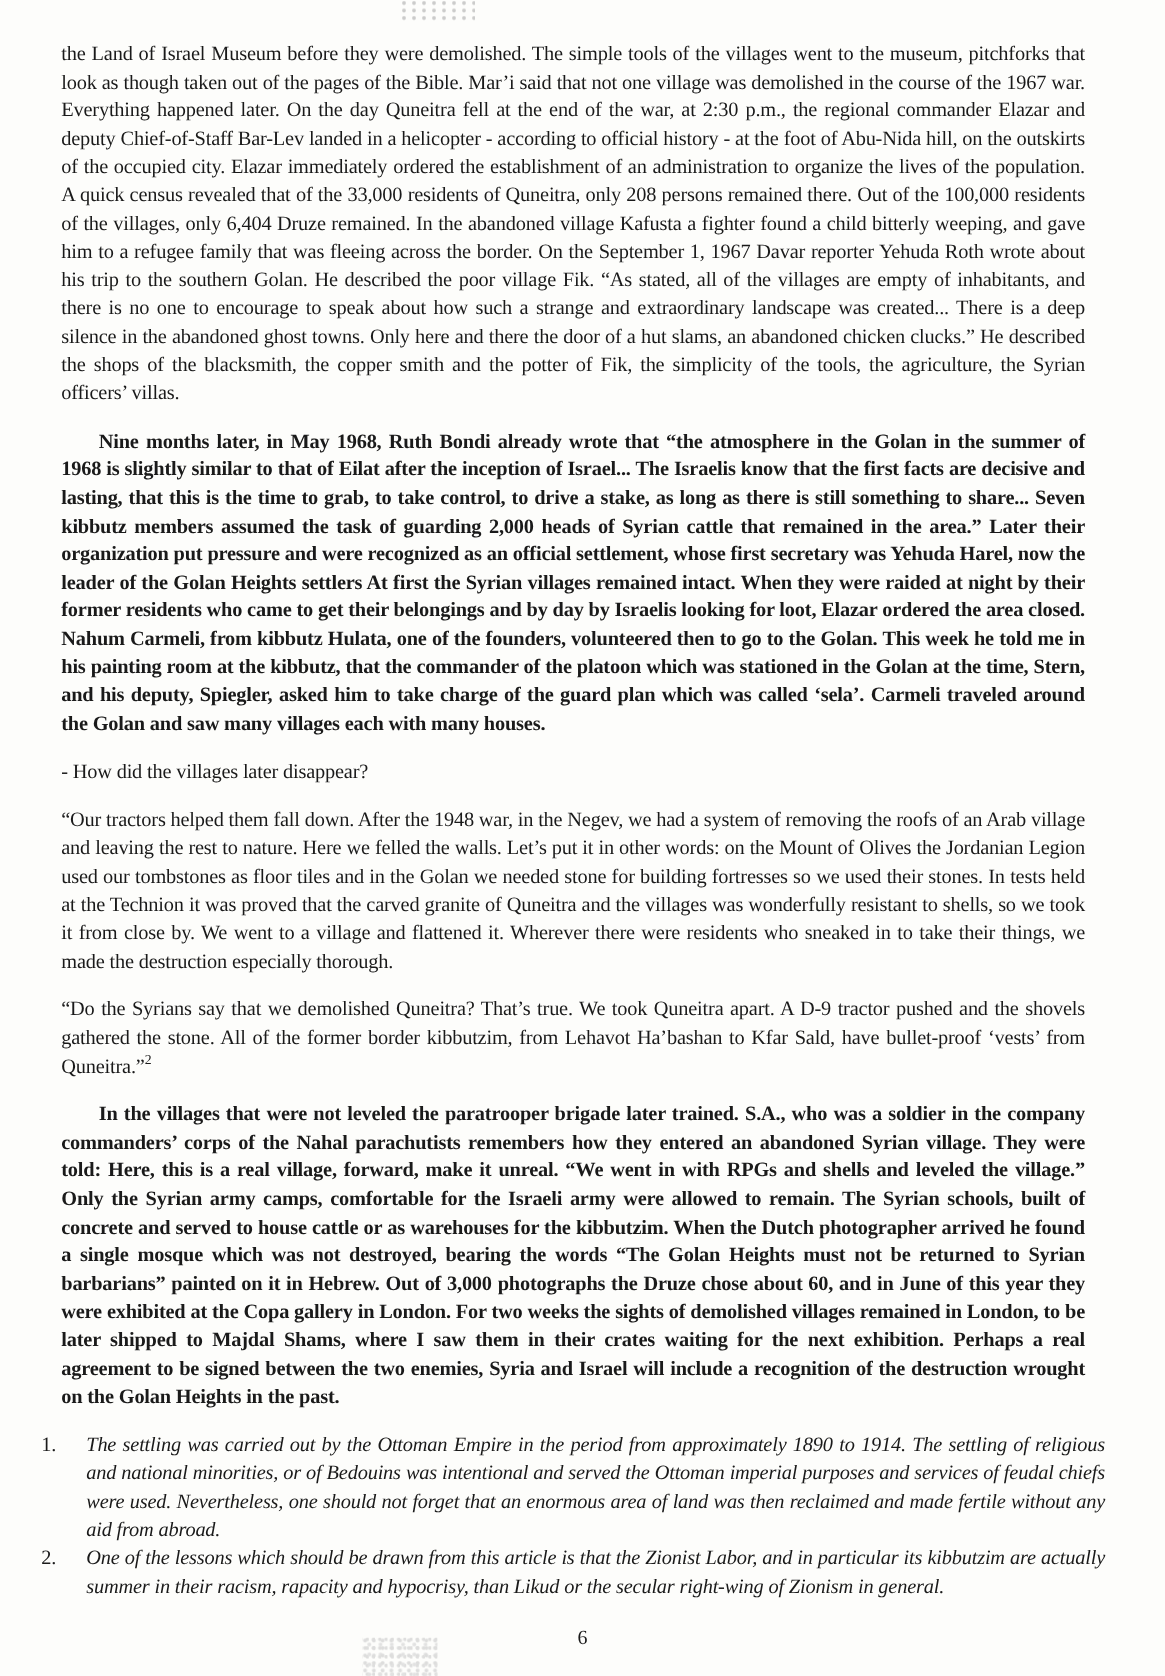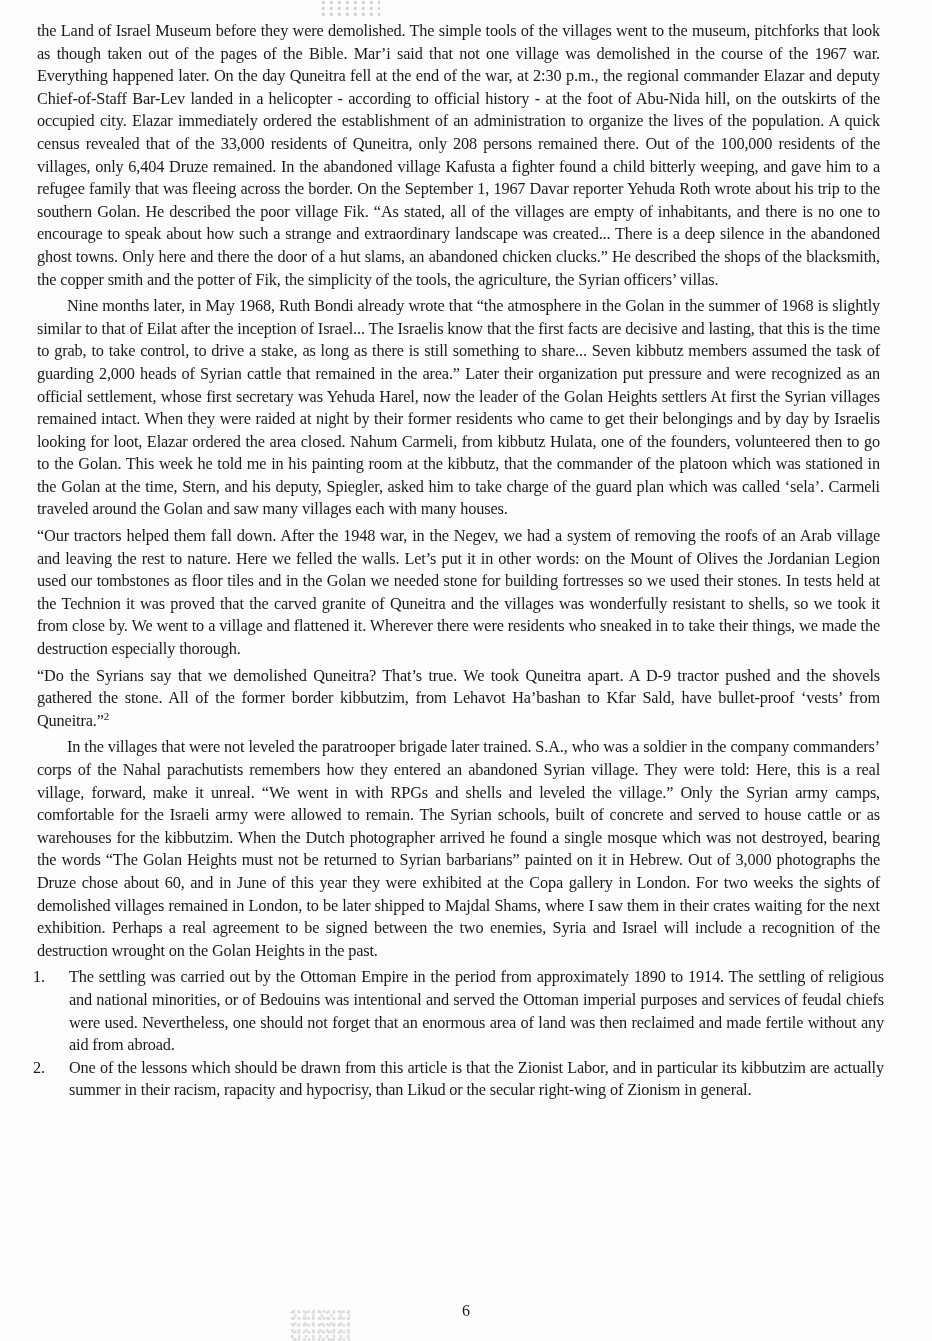--- a/index.html
+++ b/index.html
@@ -27,24 +27,25 @@
       position: absolute;
       left: 33px;
       top: 16px;
       width: 851px;
       font-size: 16.3px;
       line-height: 22.6px;
       text-align: justify;
       letter-spacing: -0.15px;
     }
     .content p {
-      margin: 4px;
+      margin: 16px;
     }
     .indent {
       text-indent: 30px;
+      font-weight: bold;
     }
     sup {
       font-size: 11px;
       line-height: 0;
       vertical-align: super;
     }
     .notes-heading {
       margin-top: 33px !important;
       font-weight: bold;
       font-style: italic;
@@ -53,20 +54,21 @@
       display: flex;
       align-items: flex-start;
     }
     .note-num {
       width: 36px;
       flex: none;
     }
     .note-text {
       flex: 1;
       text-align: justify;
+      font-style: italic;
     }
     .page-number {
       position: absolute;
       left: 0;
       width: 932px;
       top: 1302px;
       text-align: center;
       font-size: 16px;
     }
     .speckle {
@@ -94,20 +96,21 @@
   </style>
 </head>
 <body>
 
 <div class="page">
   <div class="speckle-top"></div>
 
   <div class="content">
     <p>the Land of Israel Museum before they were demolished. The simple tools of the villages went to the museum, pitchforks that look as though taken out of the pages of the Bible. Mar’i said that not one village was demolished in the course of the 1967 war. Everything happened later. On the day Quneitra fell at the end of the war, at 2:30 p.m., the regional commander Elazar and deputy Chief-of-Staff Bar-Lev landed in a helicopter - according to official history - at the foot of Abu-Nida hill, on the outskirts of the occupied city. Elazar immediately ordered the establishment of an administration to organize the lives of the population. A quick census revealed that of the 33,000 residents of Quneitra, only 208 persons remained there. Out of the 100,000 residents of the villages, only 6,404 Druze remained. In the abandoned village Kafusta a fighter found a child bitterly weeping, and gave him to a refugee family that was fleeing across the border. On the September 1, 1967 Davar reporter Yehuda Roth wrote about his trip to the southern Golan. He described the poor village Fik. “As stated, all of the villages are empty of inhabitants, and there is no one to encourage to speak about how such a strange and extraordinary landscape was created... There is a deep silence in the abandoned ghost towns. Only here and there the door of a hut slams, an abandoned chicken clucks.” He described the shops of the blacksmith, the copper smith and the potter of Fik, the simplicity of the tools, the agriculture, the Syrian officers’ villas.</p>
     <p class="indent">Nine months later, in May 1968, Ruth Bondi already wrote that “the atmosphere in the Golan in the summer of 1968 is slightly similar to that of Eilat after the inception of Israel... The Israelis know that the first facts are decisive and lasting, that this is the time to grab, to take control, to drive a stake, as long as there is still something to share... Seven kibbutz members assumed the task of guarding 2,000 heads of Syrian cattle that remained in the area.” Later their organization put pressure and were recognized as an official settlement, whose first secretary was Yehuda Harel, now the leader of the Golan Heights settlers At first the Syrian villages remained intact. When they were raided at night by their former residents who came to get their belongings and by day by Israelis looking for loot, Elazar ordered the area closed. Nahum Carmeli, from kibbutz Hulata, one of the founders, volunteered then to go to the Golan. This week he told me in his painting room at the kibbutz, that the commander of the platoon which was stationed in the Golan at the time, Stern, and his deputy, Spiegler, asked him to take charge of the guard plan which was called ‘sela’. Carmeli traveled around the Golan and saw many villages each with many houses.</p>
+    <p>- How did the villages later disappear?</p>
     <p>“Our tractors helped them fall down. After the 1948 war, in the Negev, we had a system of removing the roofs of an Arab village and leaving the rest to nature. Here we felled the walls. Let’s put it in other words: on the Mount of Olives the Jordanian Legion used our tombstones as floor tiles and in the Golan we needed stone for building fortresses so we used their stones. In tests held at the Technion it was proved that the carved granite of Quneitra and the villages was wonderfully resistant to shells, so we took it from close by. We went to a village and flattened it. Wherever there were residents who sneaked in to take their things, we made the destruction especially thorough.</p>
     <p><span>“Do the Syrians say that we demolished Quneitra? That’s true. We took Quneitra apart. A D-9 tractor pushed and the shovels gathered the stone. All of the former border kibbutzim, from Lehavot Ha’bashan to Kfar Sald, have bullet-proof ‘vests’ from Quneitra.”</span><sup>2</sup></p>
     <p class="indent">In the villages that were not leveled the paratrooper brigade later trained. S.A., who was a soldier in the company commanders’ corps of the Nahal parachutists remembers how they entered an abandoned Syrian village. They were told: Here, this is a real village, forward, make it unreal. “We went in with RPGs and shells and leveled the village.” Only the Syrian army camps, comfortable for the Israeli army were allowed to remain. The Syrian schools, built of concrete and served to house cattle or as warehouses for the kibbutzim. When the Dutch photographer arrived he found a single mosque which was not destroyed, bearing the words “The Golan Heights must not be returned to Syrian barbarians” painted on it in Hebrew. Out of 3,000 photographs the Druze chose about 60, and in June of this year they were exhibited at the Copa gallery in London. For two weeks the sights of demolished villages remained in London, to be later shipped to Majdal Shams, where I saw them in their crates waiting for the next exhibition. Perhaps a real agreement to be signed between the two enemies, Syria and Israel will include a recognition of the destruction wrought on the Golan Heights in the past.</p>
 
     <div class="note">
       <span class="note-num">1.</span>
       <span class="note-text">The settling was carried out by the Ottoman Empire in the period from approximately 1890 to 1914. The settling of religious and national minorities, or of Bedouins was intentional and served the Ottoman imperial purposes and services of feudal chiefs were used. Nevertheless, one should not forget that an enormous area of land was then reclaimed and made fertile without any aid from abroad.</span>
     </div>
     <div class="note">
       <span class="note-num">2.</span>

